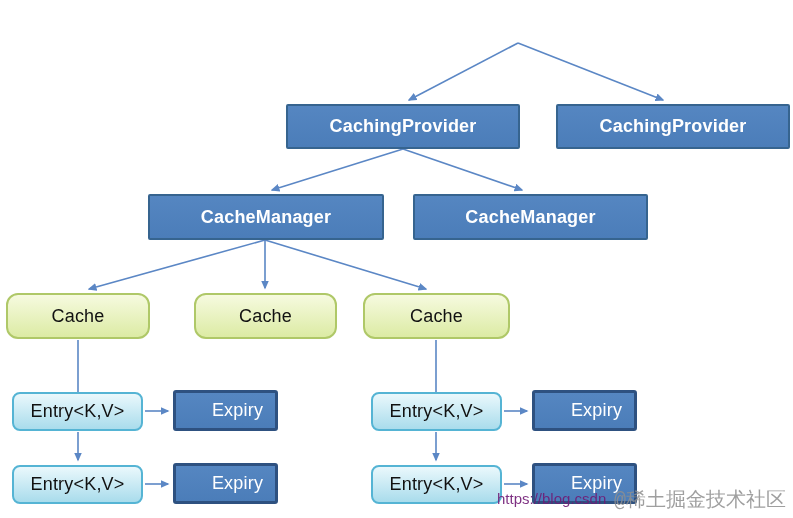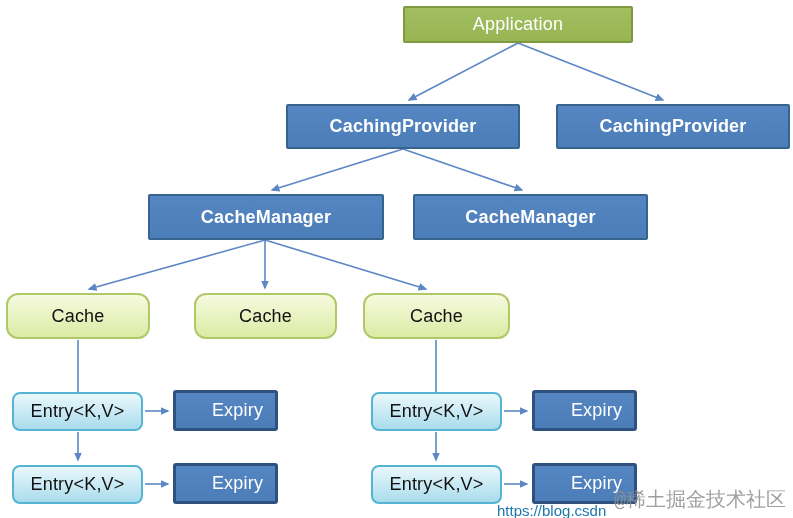--- a/index.html
+++ b/index.html
@@ -26,21 +26,21 @@
   }
   .entrybox{
     background:linear-gradient(#eaf8fc,#a9dcec);
     border:2px solid #55b4d4;color:#111111;border-radius:8px;
   }
   .expirybox{
     background:linear-gradient(#5586c1,#4b7db9);
     border:3px solid #2e5180;color:#ffffff;border-radius:3px;padding-left:24px;
   }
   .watermark{position:absolute;white-space:nowrap;pointer-events:none;}
-  .wm-url{left:497px;top:502px;font-size:15px;color:#0369a1;opacity:.9;}
+  .wm-url{left:497px;top:490px;font-size:15px;color:#701a75;opacity:.9;}
   .wm-community{left:614px;top:486px;font-size:20px;color:#8f8f8f;opacity:.85;font-family:Liberation Mono, monospace;}
 </style>
 </head>
 <body>
 
 <div id="canvas">
 
   <svg id="connectors" viewBox="0 0 793 518" xmlns="http://www.w3.org/2000/svg">
     <defs>
       <marker id="arrow" markerWidth="9" markerHeight="8" refX="7.5" refY="4" orient="auto" markerUnits="userSpaceOnUse">
@@ -64,21 +64,20 @@
       <line x1="436" y1="340" x2="436" y2="392"></line>
       <line x1="436" y1="432" x2="436" y2="460" marker-end="url(#arrow)"></line>
 
       <line x1="145" y1="411" x2="168" y2="411" marker-end="url(#arrow)"></line>
       <line x1="145" y1="484" x2="168" y2="484" marker-end="url(#arrow)"></line>
       <line x1="504" y1="411" x2="527" y2="411" marker-end="url(#arrow)"></line>
       <line x1="504" y1="484" x2="527" y2="484" marker-end="url(#arrow)"></line>
     </g>
   </svg>
 
-  <div class="node green" style="left:403px;top:6px;width:230px;height:37px;">Application</div>
 
   <div class="node blue" style="left:286px;top:104px;width:234px;height:45px;">CachingProvider</div>
   <div class="node blue" style="left:556px;top:104px;width:234px;height:45px;">CachingProvider</div>
 
   <div class="node blue" style="left:148px;top:194px;width:236px;height:46px;">CacheManager</div>
   <div class="node blue" style="left:413px;top:194px;width:235px;height:46px;">CacheManager</div>
 
   <div class="node cachebox" style="left:6px;top:293px;width:144px;height:46px;">Cache</div>
   <div class="node cachebox" style="left:194px;top:293px;width:143px;height:46px;">Cache</div>
   <div class="node cachebox" style="left:363px;top:293px;width:147px;height:46px;">Cache</div>

